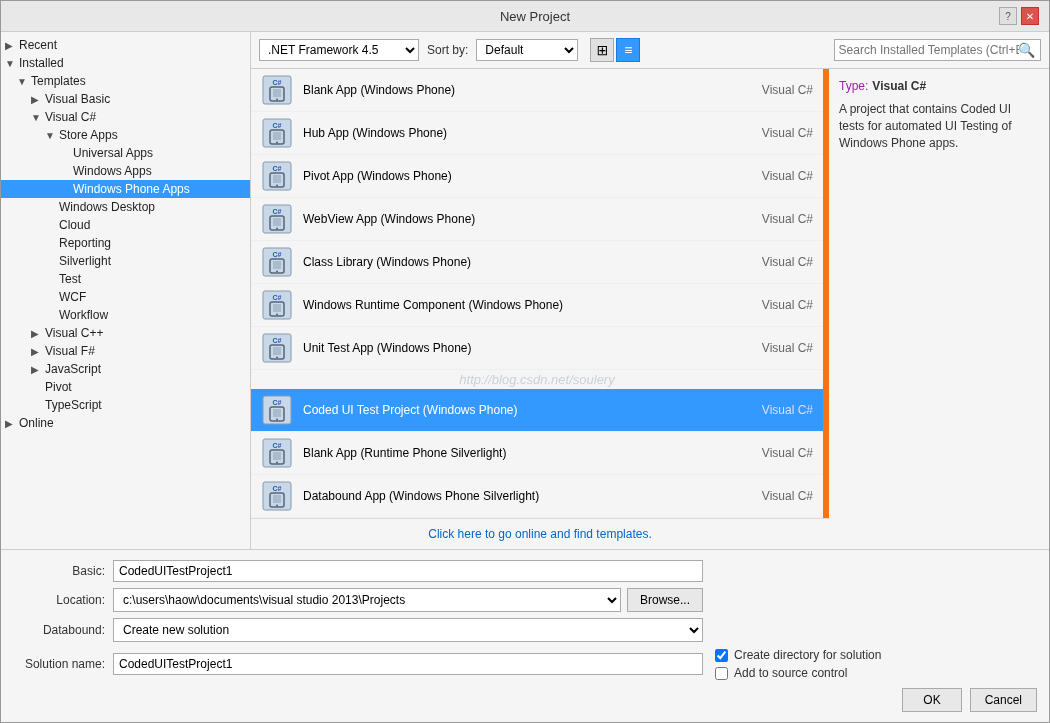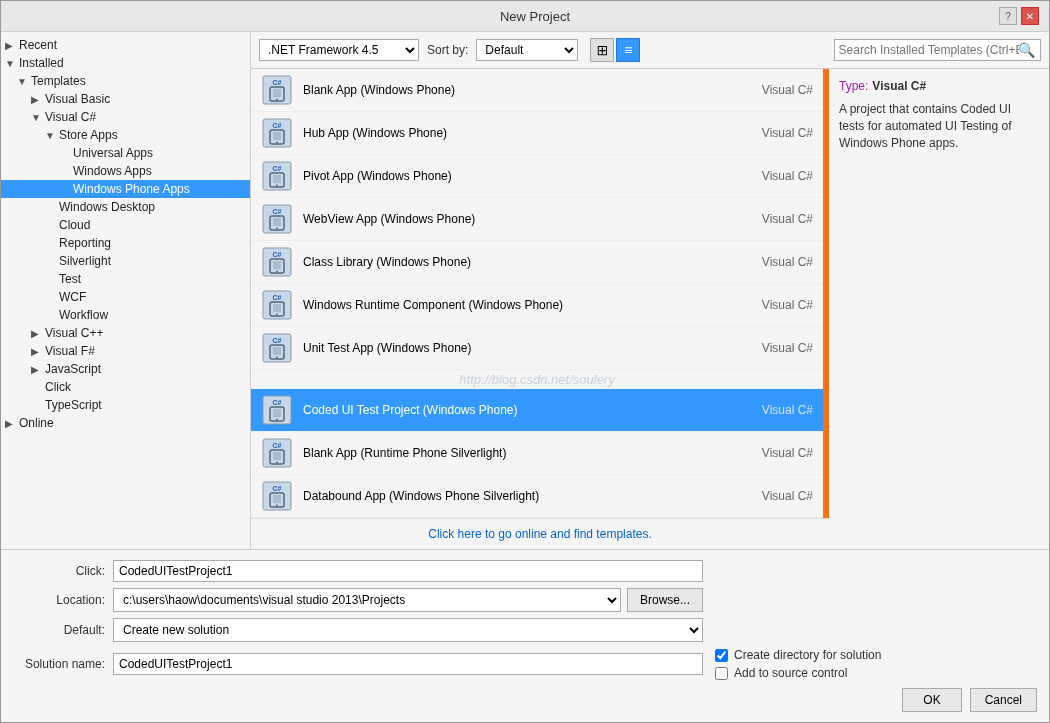--- a/index.html
+++ b/index.html
@@ -368,21 +368,21 @@
         <div class="tree-item tree-indent-2 ">
           <span class="tree-arrow closed"></span>
           <span class="tree-label">Visual F#</span>
         </div>
         <div class="tree-item tree-indent-2 ">
           <span class="tree-arrow closed"></span>
           <span class="tree-label">JavaScript</span>
         </div>
         <div class="tree-item tree-indent-2 ">
           <span class="tree-arrow leaf"></span>
-          <span class="tree-label">Click</span>
+          <span class="tree-label">Pivot</span>
         </div>
         <div class="tree-item tree-indent-2 ">
           <span class="tree-arrow leaf"></span>
           <span class="tree-label">TypeScript</span>
         </div>
         <div class="tree-item  ">
           <span class="tree-arrow closed"></span>
           <span class="tree-label">Online</span>
         </div>
       </div>
@@ -552,34 +552,34 @@
             <span class="info-type-value">Visual C#</span>
           </div>
           <div class="info-desc">A project that contains Coded UI tests for automated UI Testing of Windows Phone apps.</div>
         </div>
       </div>
     </div>
   </div>
 
   <div class="bottom-form">
     <div class="form-row">
-      <span class="form-label">Click:</span>
+      <span class="form-label">Basic:</span>
       <input class="form-input" type="text" value="CodedUITestProject1" style="">
     </div>
     <div class="form-row">
       <span class="form-label">Location:</span>
       <div class="form-input-with-btn">
         <select class="form-input" style="max-width:none;flex:1;">
           <option id="location-option">c:\users\haow\documents\visual studio 2013\Projects</option>
         </select>
         <button class="browse-btn">Browse...</button>
       </div>
     </div>
     <div class="form-row">
-      <span class="form-label">Default:</span>
+      <span class="form-label">Databound:</span>
       <select class="form-select">
         <option>Create new solution</option>
       </select>
     </div>
     <div class="form-row">
       <span class="form-label">Solution name:</span>
       <input class="form-input" type="text" value="CodedUITestProject1" style="">
       <div style="margin-left:12px;display:flex;flex-direction:column;gap:4px;">
         <div class="checkbox-row">
           <input type="checkbox" checked="" style="">

